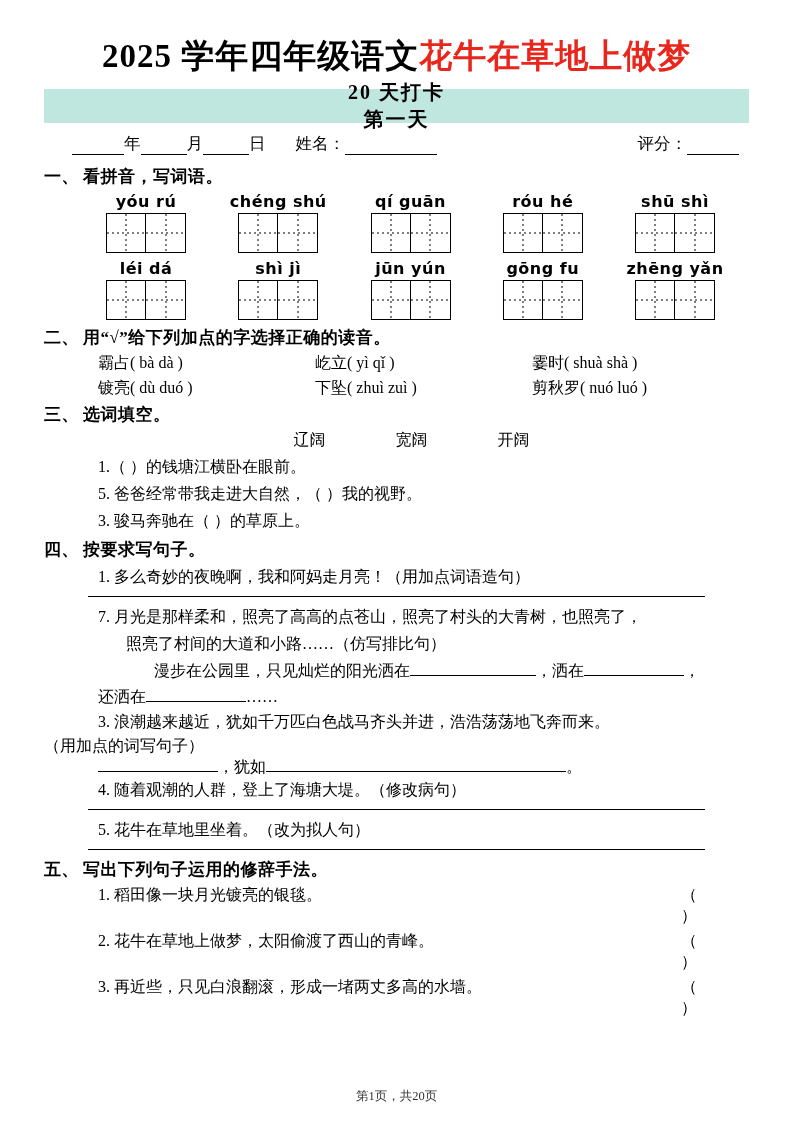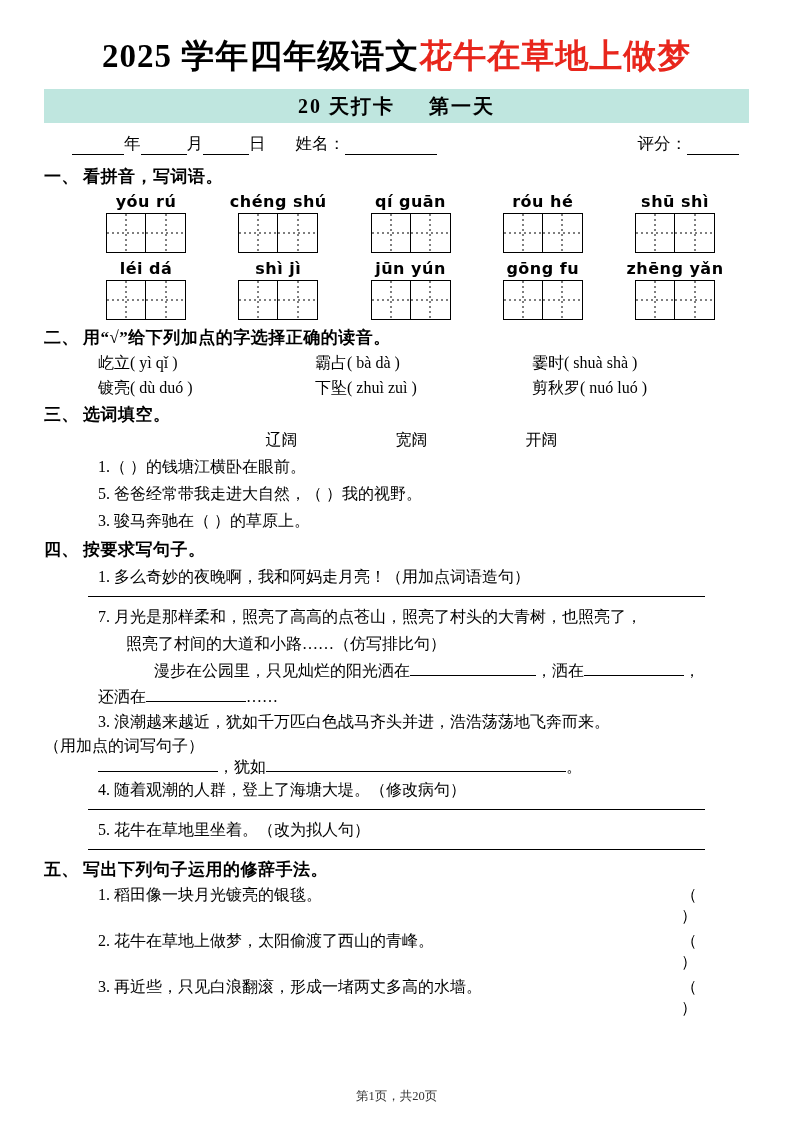--- a/index.html
+++ b/index.html
@@ -39,20 +39,21 @@
   .banner {
     background: #bfe6df;
     height: 34px;
     display: flex;
     align-items: center;
     justify-content: center;
     font-weight: bold;
     font-size: 20px;
     letter-spacing: 2px;
     margin: 0 0 10px 0;
+    flex-direction: column;
   }
   .banner .gap { display: inline-block; width: 34px; }
 
   
   .info-line {
     display: flex;
     align-items: flex-end;
     font-size: 16.5px;
     padding: 0 10px 0 28px;
     margin-bottom: 10px;
@@ -138,21 +139,21 @@
     padding-left: 54px;
     font-size: 16px;
     margin-bottom: 4px;
   }
   .choice-item { width: 222px; }
 
   
   .word-bank {
     display: flex;
     justify-content: center;
-    gap: 98px;
+    gap: 70px;
     font-size: 16px;
     margin: 2px 0 6px 0;
     padding-left: 30px;
   }
   .fill-line {
     font-size: 16px;
     padding-left: 54px;
     margin-bottom: 6px;
   }
 
@@ -322,24 +323,24 @@
         </div>
     </div>
   </div>
 
   <div class="sec">
     <span class="num">二、</span><span>用“√”给下列加点的字选择正确的读音。</span>
   </div>
 
   <div class="choice-row">
     <div class="choice-item">
+      <span>霸占</span><span>( bà   dà )</span>
+    </div>
+    <div class="choice-item">
       <span>屹立</span><span>( yì   qǐ )</span>
-    </div>
-    <div class="choice-item">
-      <span>霸占</span><span>( bà   dà )</span>
     </div>
     <div class="choice-item">
       <span>霎时</span><span>( shuà  shà )</span>
     </div>
   </div>
   <div class="choice-row">
     <div class="choice-item">
       <span>镀亮</span><span>( dù   duó )</span>
     </div>
     <div class="choice-item">

